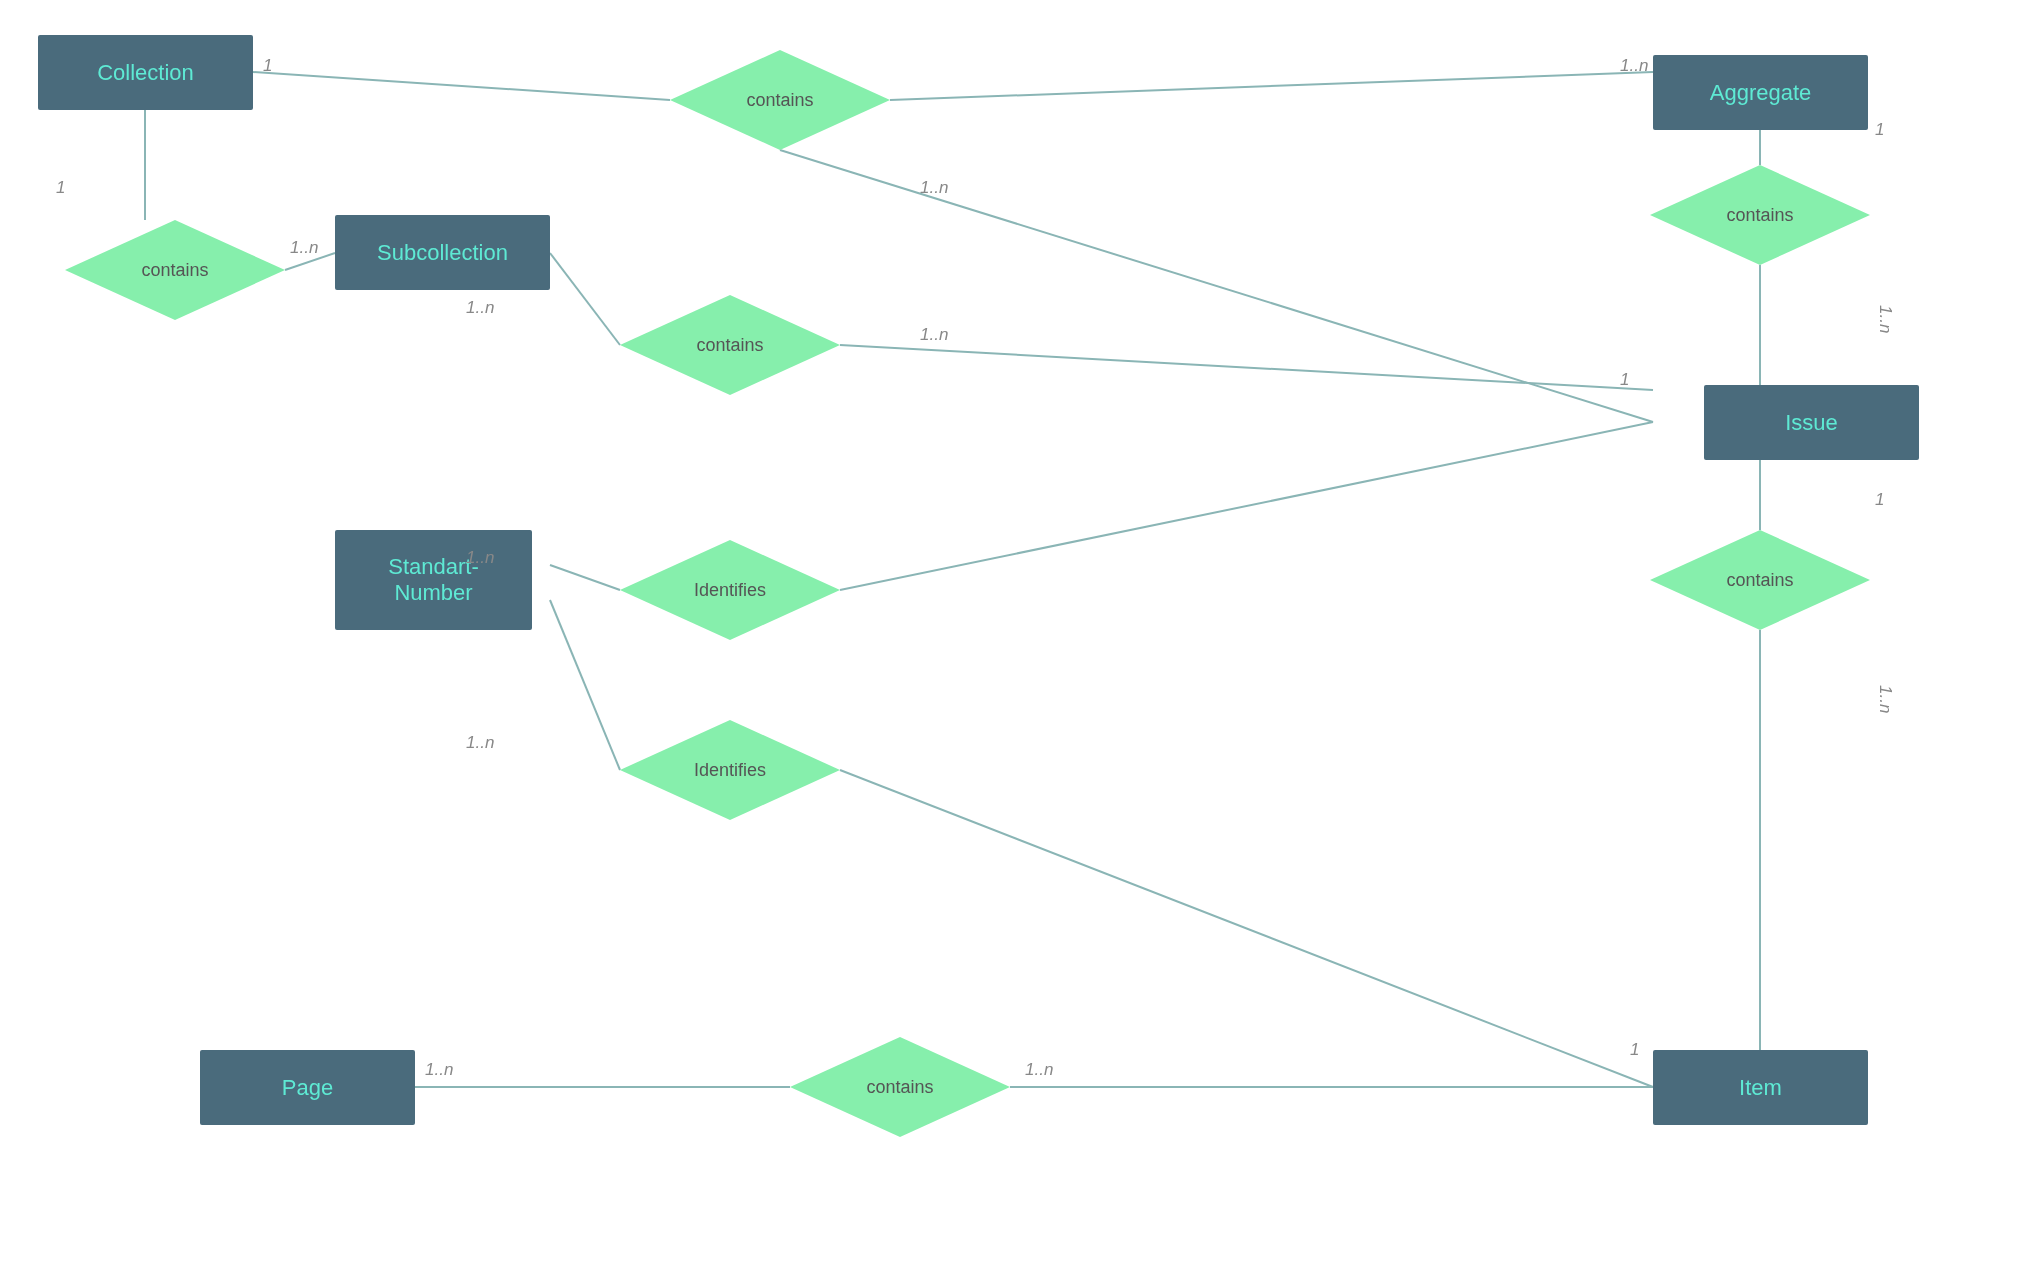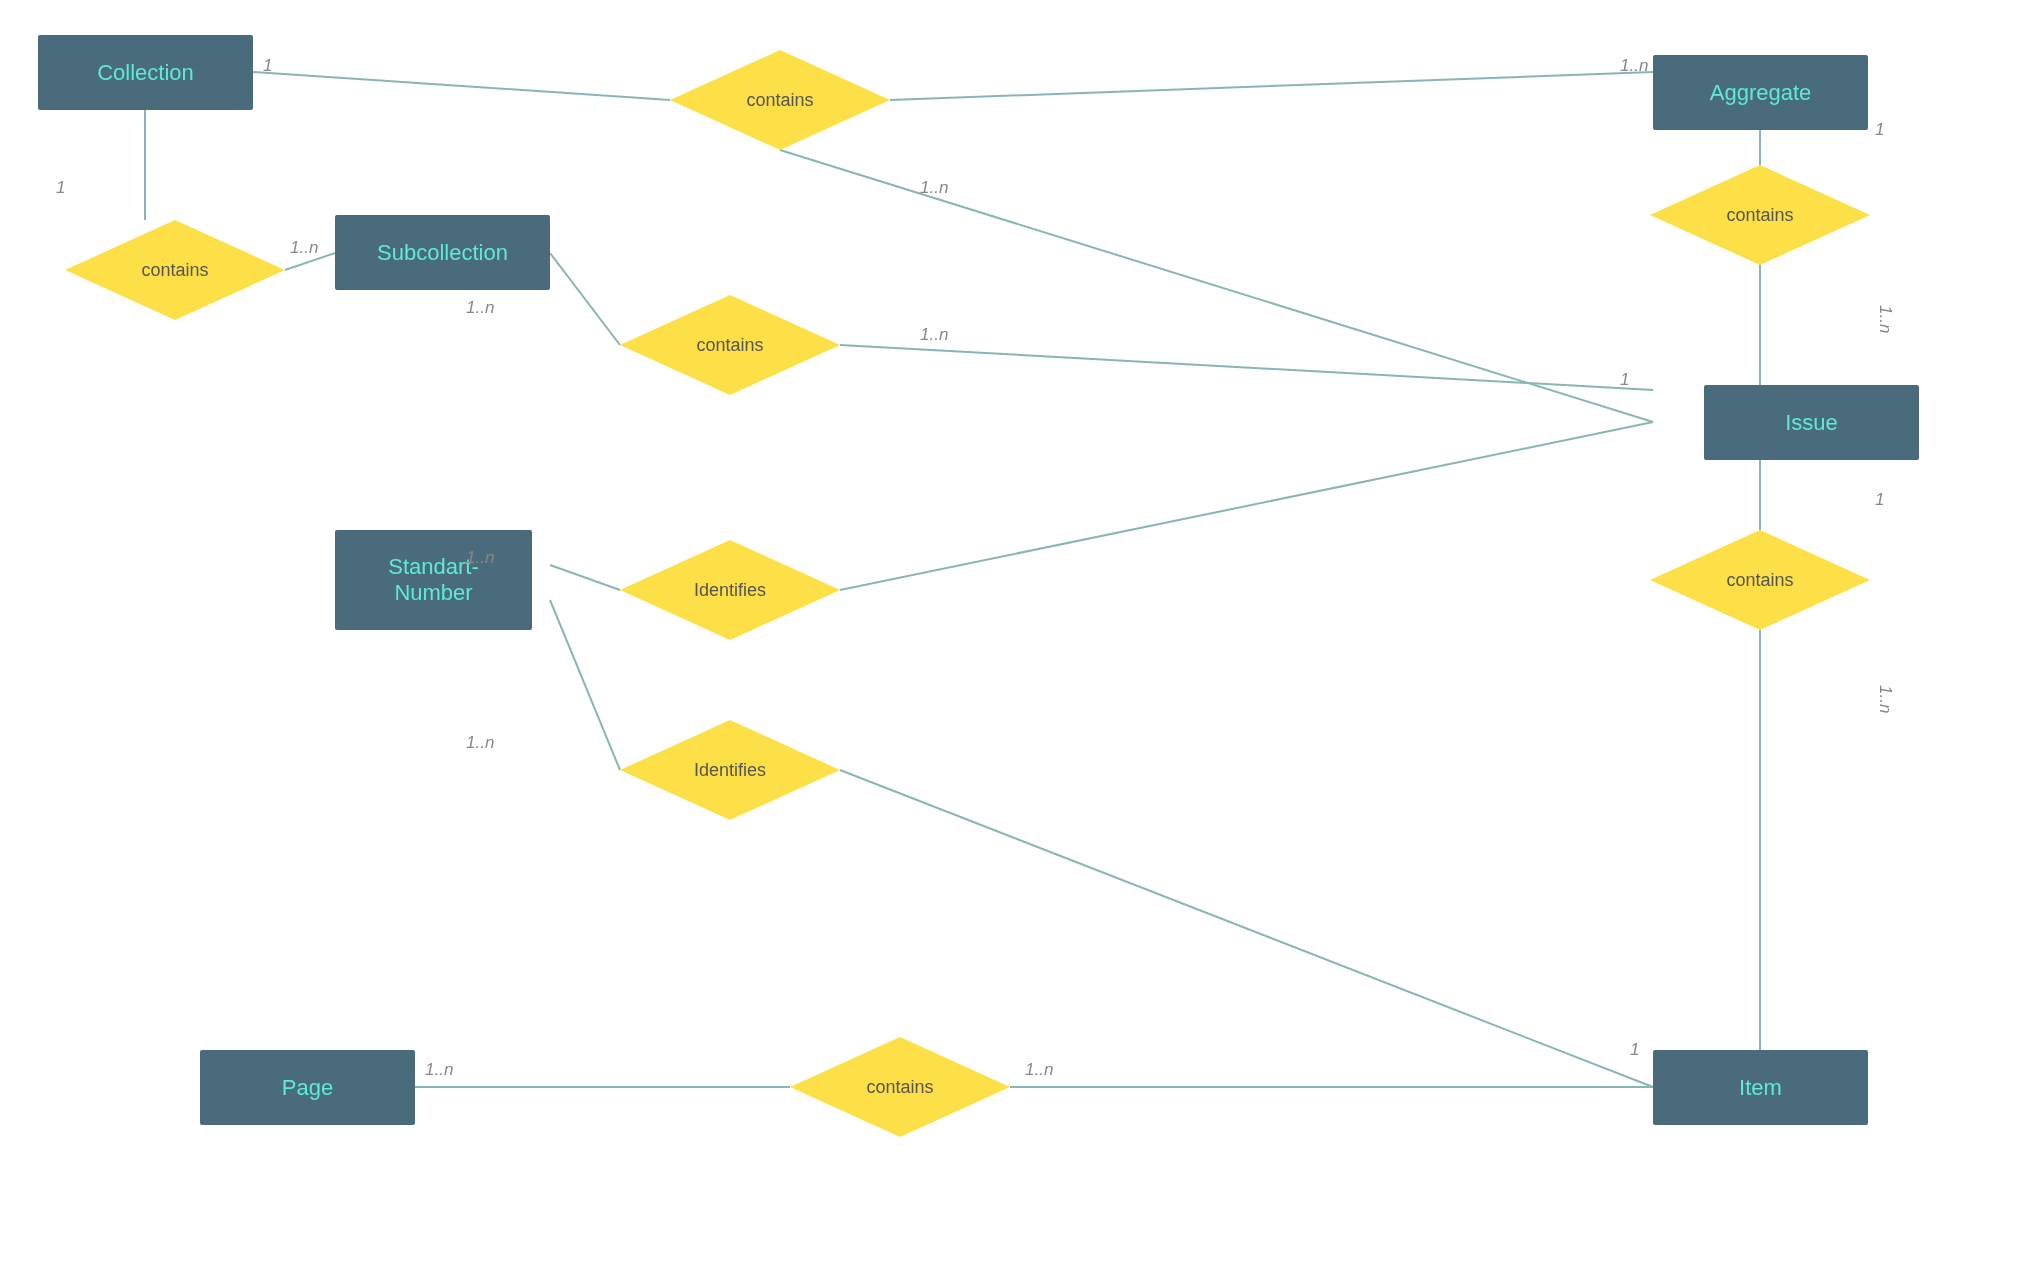--- a/index.html
+++ b/index.html
@@ -24,21 +24,21 @@
       padding: 10px 18px;
       border-radius: 2px;
     }
     .diamond-inner {
       width: 100%;
       height: 100%;
       display: flex;
       align-items: center;
       justify-content: center;
       clip-path: polygon(50% 0%, 100% 50%, 50% 100%, 0% 50%);
-      background: #fde047;
+      background: #86efac;
     }
     .label {
       position: absolute;
       font-size: 17px;
       color: #888;
       font-style: italic;
     }
     svg.lines {
       position: absolute;
       top: 0;

